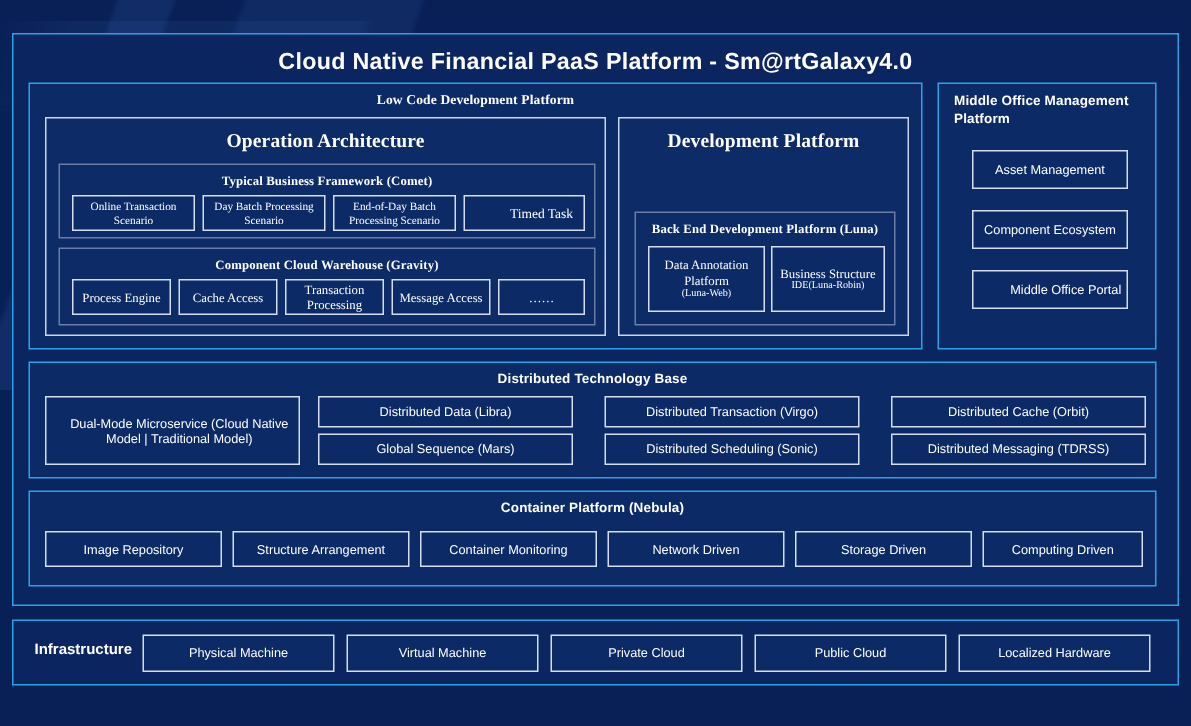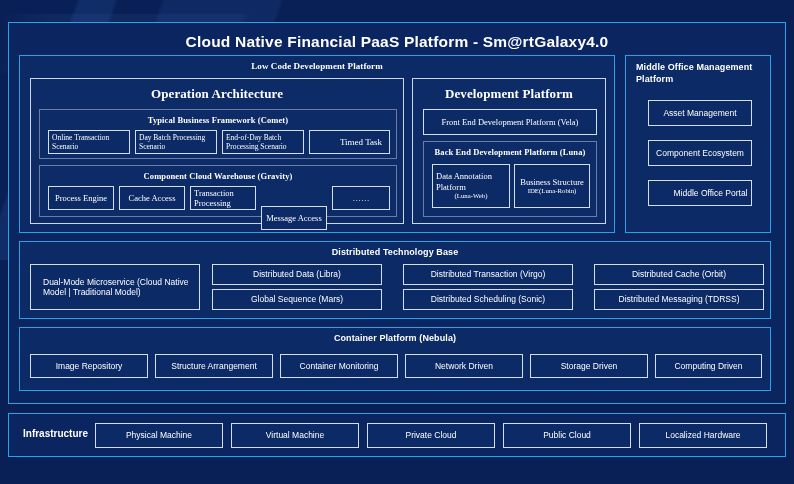--- a/index.html
+++ b/index.html
@@ -46,21 +46,21 @@
     font-size:8.5px;margin-top:5px;letter-spacing:.1px;
   }
   .sect-title.big{font-size:13px;margin-top:7px;}
   .sect-title.med{font-size:9px;margin-top:5px;}
   .sect-title.left{text-align:left;padding-left:10px;font-size:9px;line-height:12px;}
 
   
   .box{
     position:absolute;box-sizing:border-box;
     border:1px solid #d4def0;background:#0b2a66;
-    display:flex;align-items:center;justify-content:center;
+    display:flex;align-items:center;justify-content:center;text-align:center;
     color:#ffffff;font-size:7.5px;line-height:9.5px;padding:2px 3px;
   }
   .box.f85{font-size:8.5px;line-height:10.5px;}
   .box.f9{font-size:9px;line-height:11px;padding-left:26px;}
   .box .sub{display:block;font-size:6.8px;line-height:8.5px;}
 
   
   #infra-label{position:absolute;left:14px;top:14px;font-size:10px;font-weight:bold;color:#ffffff;}
 </style>
 </head>
@@ -87,29 +87,28 @@
           <div class="box" style="left:95px;top:20px;width:82px;height:24px;">Day Batch Processing Scenario</div>
           <div class="box" style="left:182px;top:20px;width:82px;height:24px;">End-of-Day Batch Processing Scenario</div>
           <div class="box f9" style="left:269px;top:20px;width:81px;height:24px;">Timed Task</div>
         </div>
 
         <div class="sect sect-grey" style="left:8px;top:86px;width:358px;height:52px;">
           <div class="sect-title">Component Cloud Warehouse (Gravity)</div>
           <div class="box f85" style="left:8px;top:20px;width:66px;height:24px;">Process Engine</div>
           <div class="box f85" style="left:79px;top:20px;width:66px;height:24px;">Cache Access</div>
           <div class="box f85" style="left:150px;top:20px;width:66px;height:24px;">Transaction Processing</div>
-          <div class="box f85" style="left:221px;top:20px;width:66px;height:24px;margin-top:20px;">Message Access</div>
+          <div class="box f85" style="left:221px;top:20px;width:66px;height:24px;">Message Access</div>
           <div class="box f85" style="left:292px;top:20px;width:58px;height:24px;">……</div>
         </div>
       </div>
 
       <div class="sect sect-white" style="left:392px;top:22px;width:194px;height:146px;">
         <div class="sect-title big">Development Platform</div>
 
-        <div class="box f85" style="left:10px;top:30px;width:174px;height:26px;">Front End Development Platform (Vela)</div>
 
         <div class="sect sect-grey" style="left:10px;top:62px;width:174px;height:76px;">
           <div class="sect-title">Back End Development Platform (Luna)</div>
           <div class="box f85" style="left:8px;top:22px;width:78px;height:44px;flex-direction:column;">
             <span>Data Annotation Platform</span>
             <span class="sub">(Luna-Web)</span>
           </div>
           <div class="box f85" style="left:90px;top:22px;width:76px;height:44px;flex-direction:column;">
             <span>Business Structure</span>
             <span class="sub">IDE(Luna-Robin)</span>

